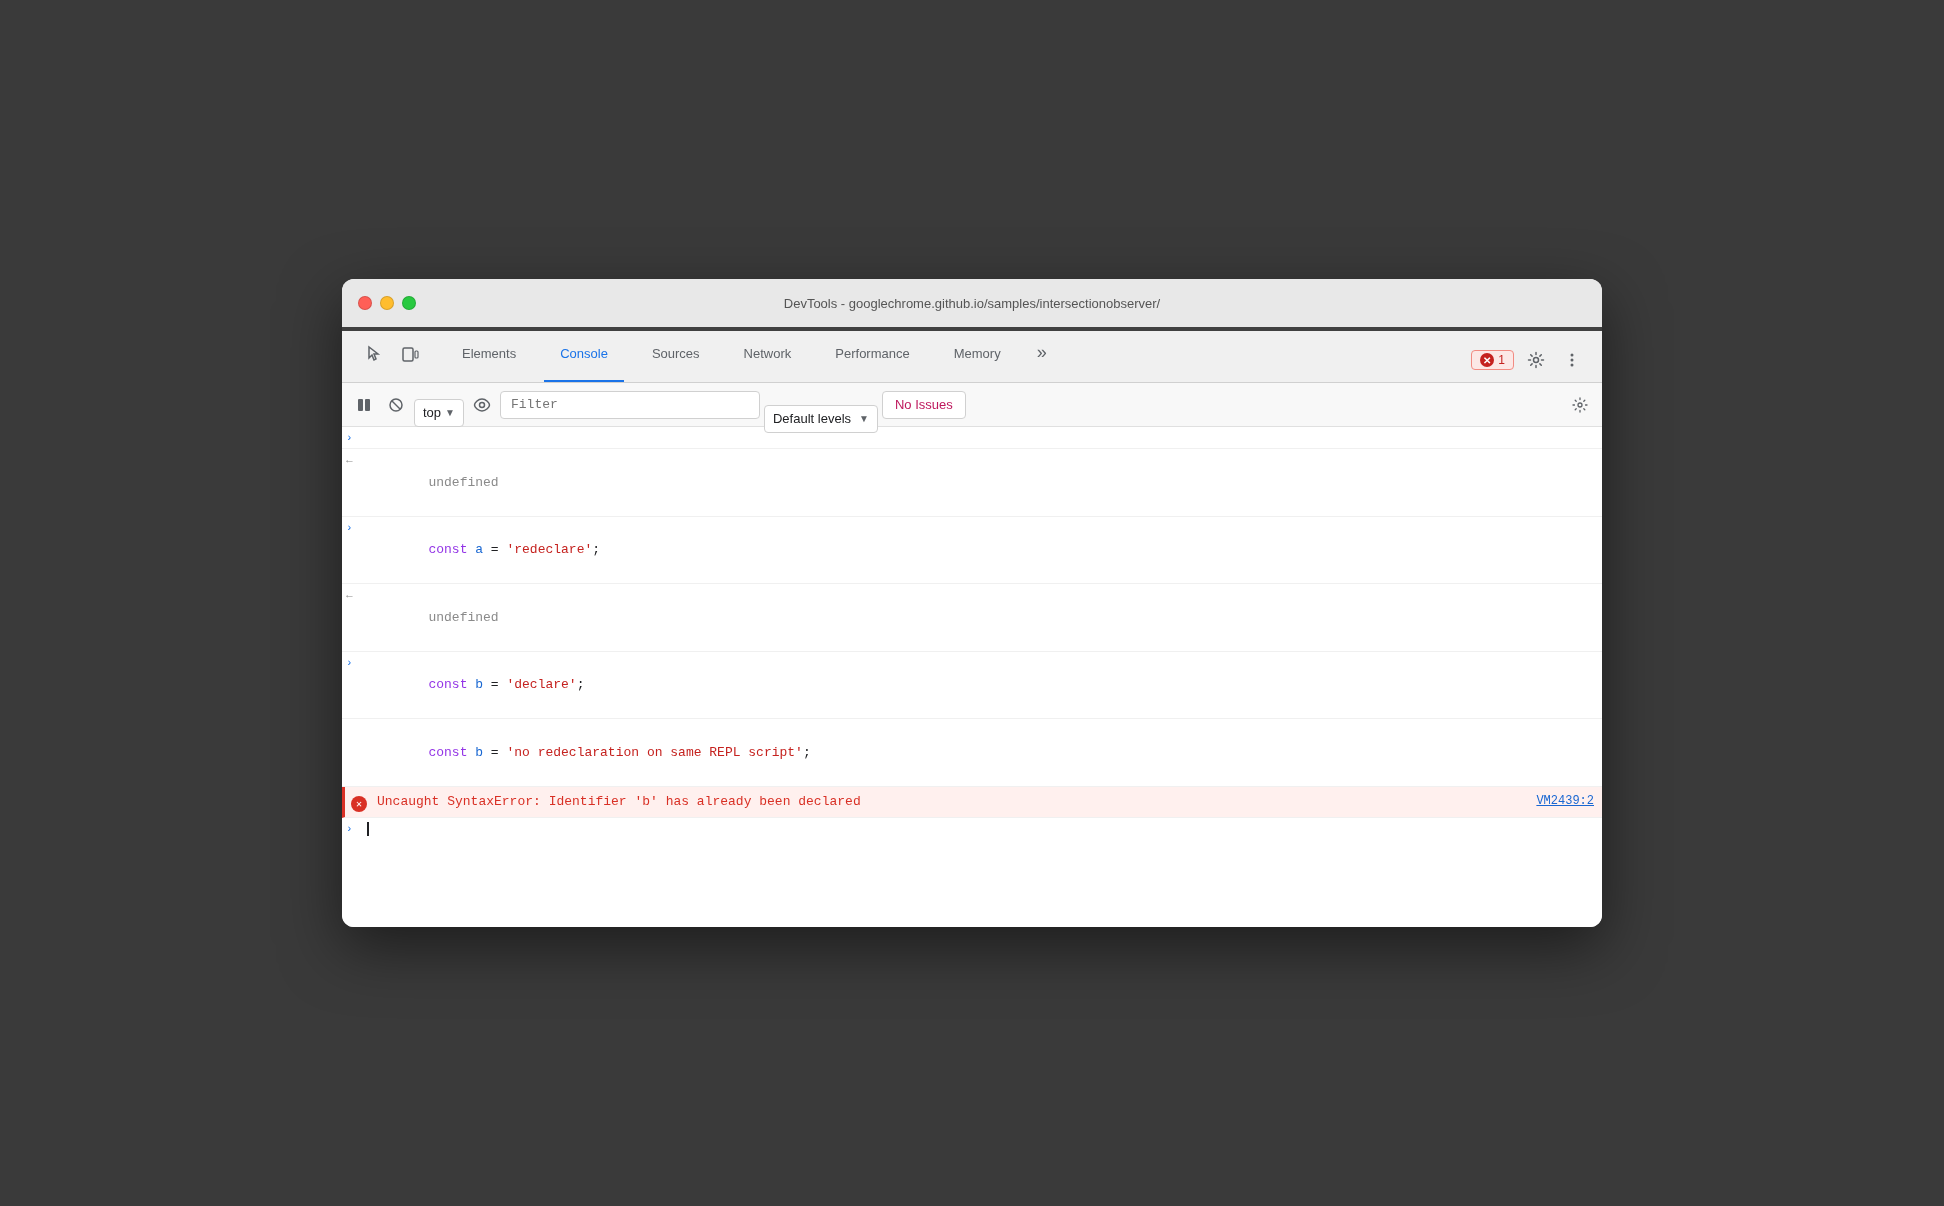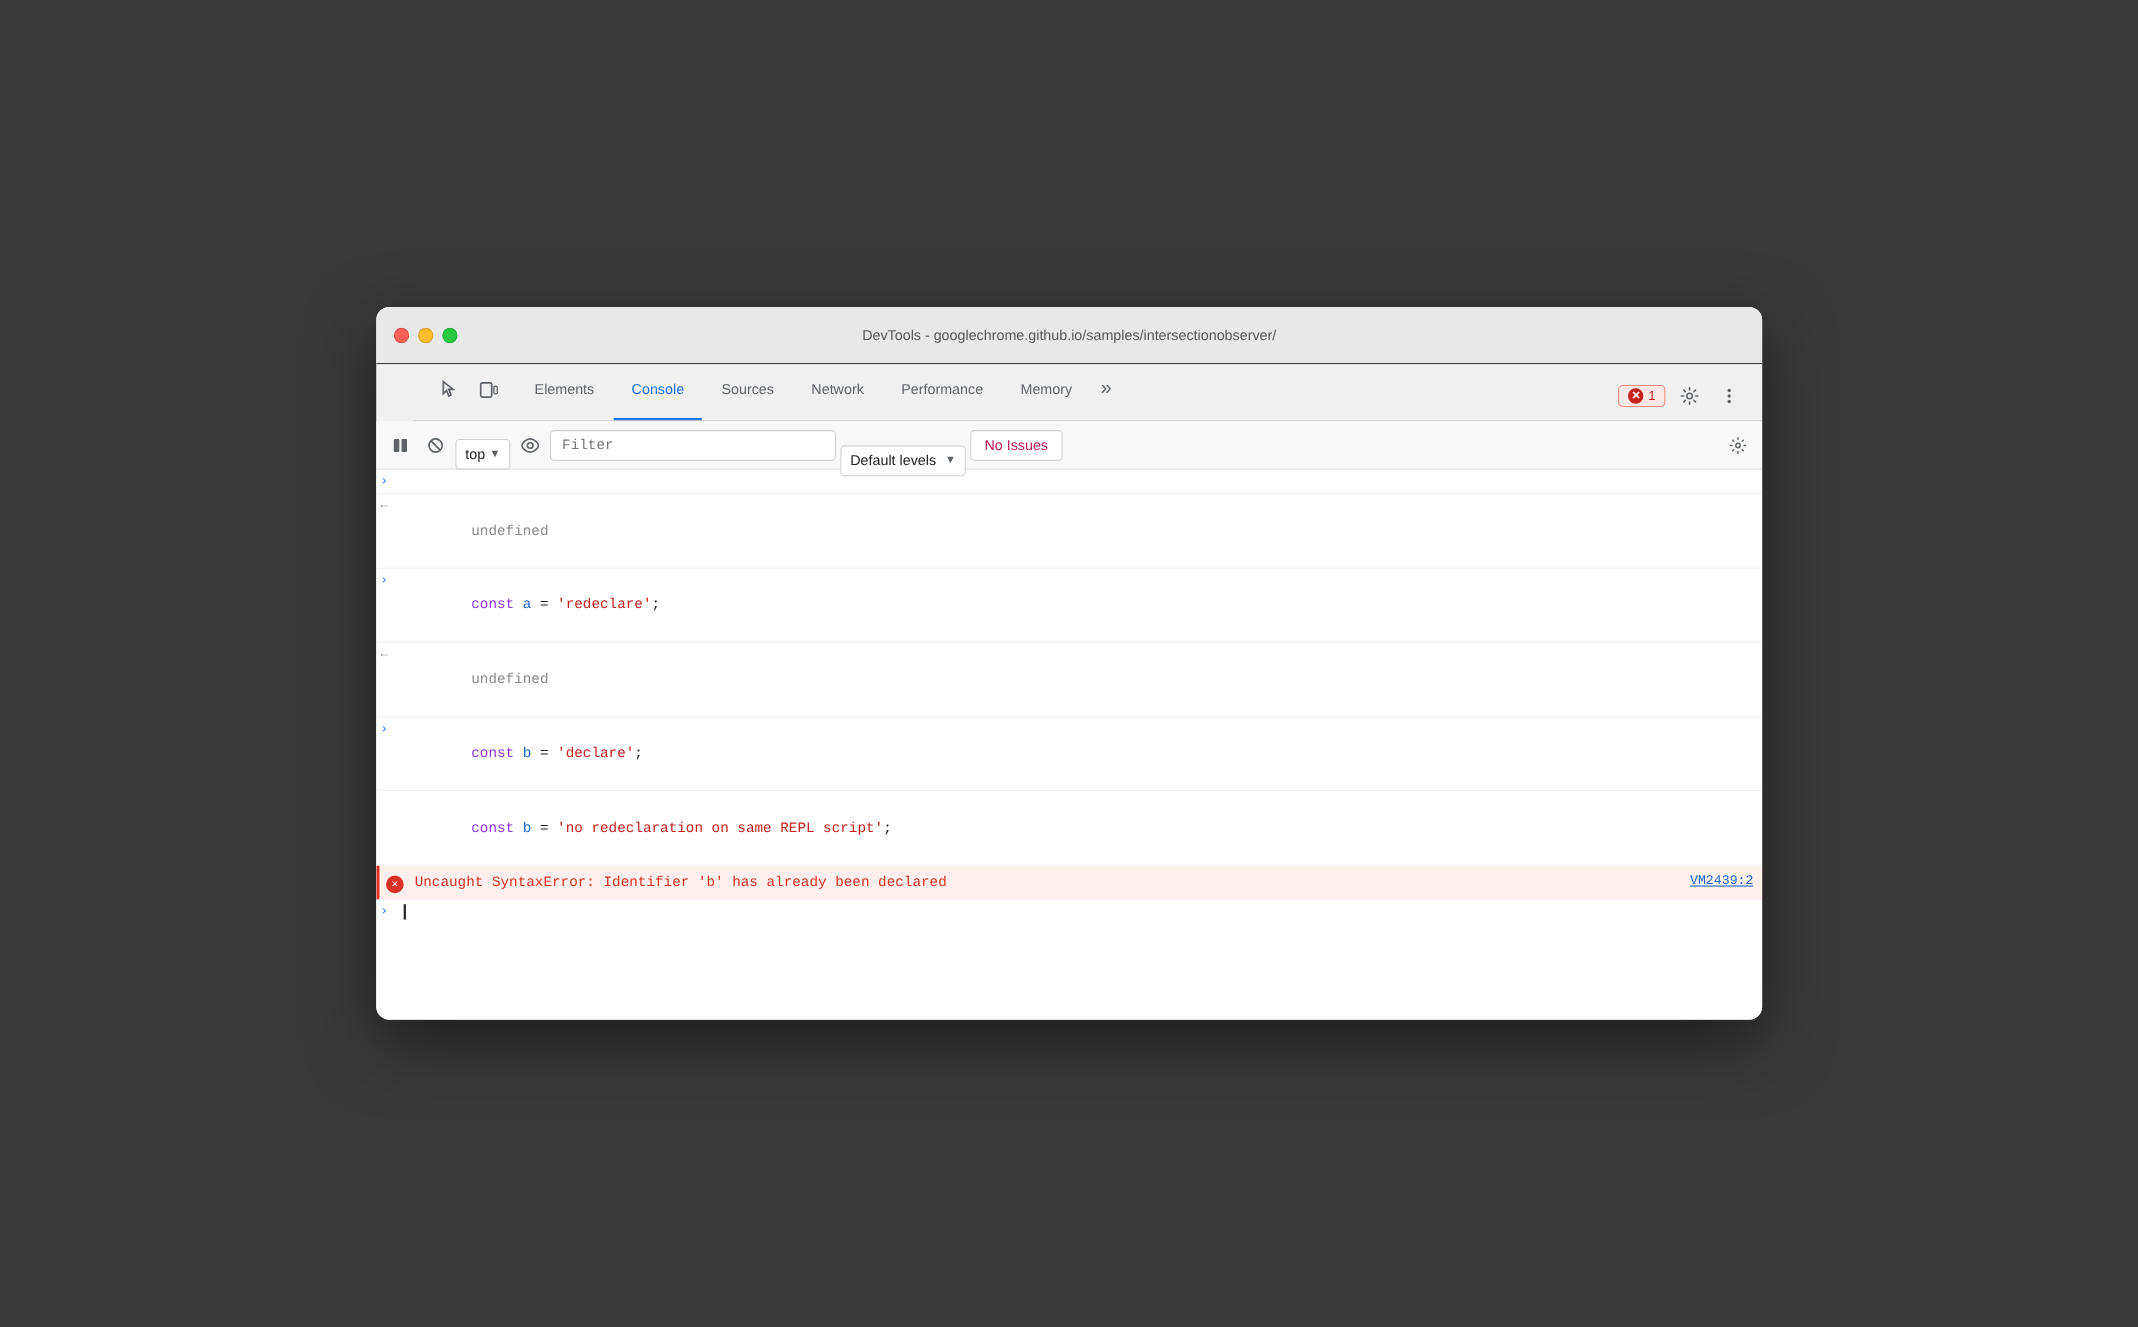--- a/index.html
+++ b/index.html
@@ -21,21 +21,21 @@
       overflow: hidden;
     }
 
     
     .titlebar {
       background: #e8e8e8;
       height: 52px;
       display: flex;
       align-items: center;
       padding: 0 16px;
-      border-bottom: 1px solid #404040;
+      border-bottom: 4px solid #404040;
       position: relative;
     }
 
     .traffic-lights {
       display: flex;
       gap: 8px;
       align-items: center;
     }
 
     .traffic-light {
@@ -58,22 +58,21 @@
     }
 
     
     .devtools-tabs {
       background: #f0f0f0;
       height: 52px;
       display: flex;
       align-items: flex-end;
       border-bottom: 1px solid #d0d0d0;
       padding: 0 8px;
-      gap: 2px;
-      margin-left: 34px;
+      gap: 12px;
     }
 
     .devtools-icons {
       display: flex;
       align-items: center;
       gap: 4px;
       padding: 0 8px;
       height: 100%;
       padding-bottom: 6px;
     }

